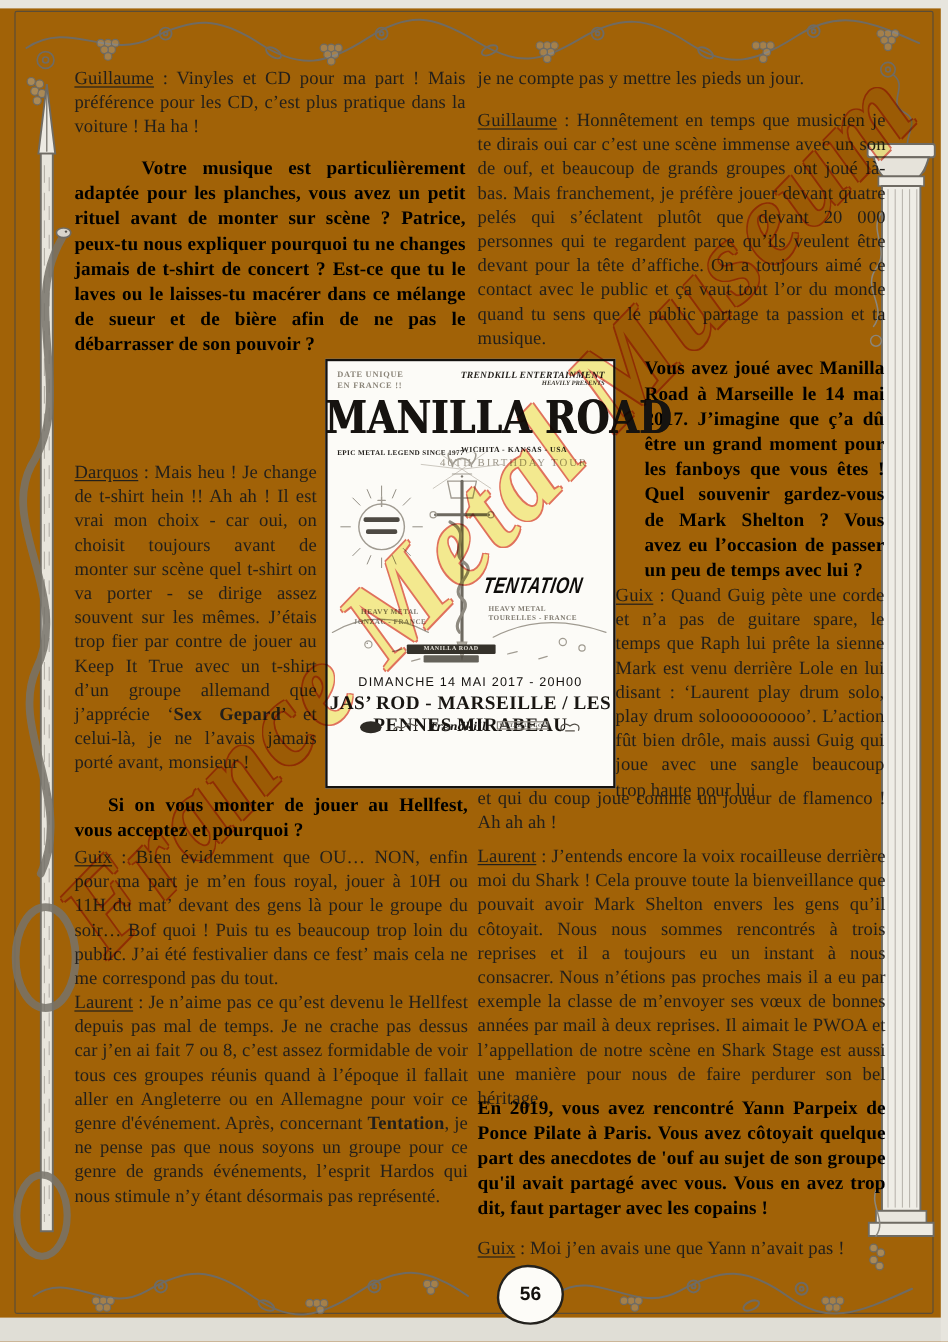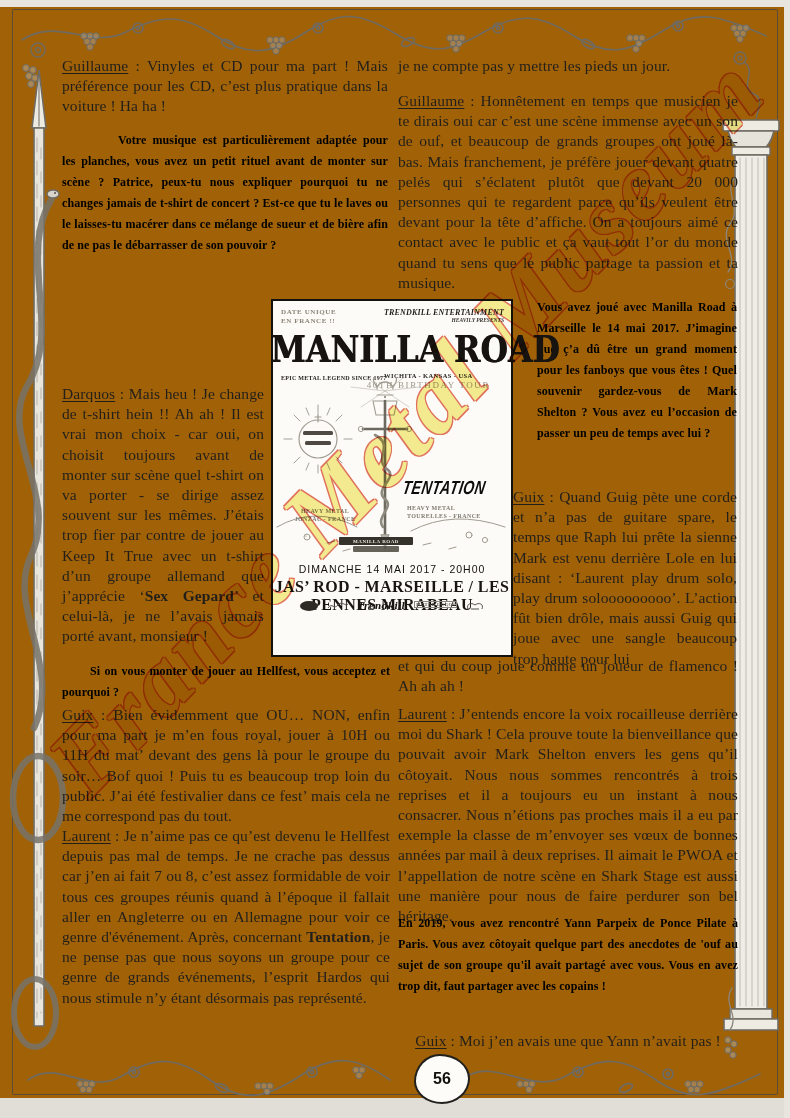--- a/index.html
+++ b/index.html
@@ -22,21 +22,21 @@
   }
   svg.deco { position:absolute; pointer-events:none; }
   .deco path, .deco line, .deco circle, .deco ellipse, .deco rect, .deco polygon { vector-effect:non-scaling-stroke; }
 
   
   .tb {
     position:absolute; text-align:justify;
     font-size:15.5px; line-height:20.2px; letter-spacing:.1px;
     z-index:3;
   }
-  .tb.bold { font-weight:700; color:#000; font-size:12px; line-height:21px; }
+  .tb.bold { font-weight:700; color:#000; font-size:16px; line-height:21px; }
   .seg-u { text-decoration:underline; text-underline-offset:2px; }
   .seg-b { font-weight:700; }
   .seg-n {}
 
   
   #poster {
     position:absolute; left:271px; top:299px; width:242px; height:358px;
     background:#fcfbf7; border:2px solid #14120f; z-index:4;
   }
   #poster .abs { position:absolute; }
@@ -279,21 +279,21 @@
   <div class="tb" style="left:62px;top:705px;width:328px;"><span class="seg-u">Guix</span><span class="seg-n"> : Bien évidemment que OU… NON, enfin pour ma part je m’en fous royal, jouer à 10H ou 11H du mat’ devant des gens là pour le groupe du soir… Bof quoi ! Puis tu es beaucoup trop loin du public. J’ai été festivalier dans ce fest’ mais cela ne me correspond pas du tout.</span></div>
   <div class="tb" style="left:62px;top:826px;width:328px;"><span class="seg-u">Laurent</span><span class="seg-n"> : Je n’aime pas ce qu’est devenu le Hellfest depuis pas mal de temps. Je ne crache pas dessus car j’en ai fait 7 ou 8, c’est assez formidable de voir tous ces groupes réunis quand à l’époque il fallait aller en Angleterre ou en Allemagne pour voir ce genre d'événement. Après, concernant </span><span class="seg-b">Tentation</span><span class="seg-n">, je ne pense pas que nous soyons un groupe pour ce genre de grands événements, l’esprit Hardos qui nous stimule n’y étant désormais pas représenté.</span></div>
 
   <div class="tb" style="left:398px;top:56px;width:340px;text-align:left;"><span class="seg-n">je ne compte pas y mettre les pieds un jour.</span></div>
   <div class="tb" style="left:398px;top:91px;width:340px;"><span class="seg-u">Guillaume</span><span class="seg-n"> : Honnêtement en temps que musicien je te dirais oui car c’est une scène immense avec un son de ouf, et beaucoup de grands groupes ont joué là-bas. Mais franchement, je préfère jouer devant quatre pelés qui s’éclatent plutôt que devant 20 000 personnes qui te regardent parce qu’ils veulent être devant pour la tête d’affiche. On a toujours aimé ce contact avec le public et ça vaut tout l’or du monde quand tu sens que le public partage ta passion et ta musique.</span></div>
   <div class="tb bold" style="left:513px;top:297px;width:224px;padding-left:24px;"><span class="seg-n">Vous avez joué avec Manilla Road à Marseille le 14 mai 2017. J’imagine que ç’a dû être un grand moment pour les fanboys que vous êtes ! Quel souvenir gardez-vous de Mark Shelton ? Vous avez eu l’occasion de passer un peu de temps avec lui ?</span></div>
   <div class="tb" style="left:513px;top:487px;width:224px;"><span class="seg-u">Guix</span><span class="seg-n"> : Quand Guig pète une corde et n’a pas de guitare spare, le temps que Raph lui prête la sienne Mark est venu derrière Lole en lui disant : ‘Laurent play drum solo, play drum solooooooooo’. L’action fût bien drôle, mais aussi Guig qui joue avec une sangle beaucoup trop haute pour lui</span></div>
   <div class="tb" style="left:398px;top:656px;width:340px;"><span class="seg-n">et qui du coup joue comme un joueur de flamenco ! Ah ah ah !</span></div>
   <div class="tb" style="left:398px;top:704px;width:340px;"><span class="seg-u">Laurent</span><span class="seg-n"> : J’entends encore la voix rocailleuse derrière moi du Shark ! Cela prouve toute la bienveillance que pouvait avoir Mark Shelton envers les gens qu’il côtoyait. Nous nous sommes rencontrés à trois reprises et il a toujours eu un instant à nous consacrer. Nous n’étions pas proches mais il a eu par exemple la classe de m’envoyer ses vœux de bonnes années par mail à deux reprises. Il aimait le PWOA et l’appellation de notre scène en Shark Stage est aussi une manière pour nous de faire perdurer son bel héritage.</span></div>
   <div class="tb bold" style="left:398px;top:913px;width:340px;"><span class="seg-n">En 2019, vous avez rencontré Yann Parpeix de Ponce Pilate à Paris. Vous avez côtoyait quelque part des anecdotes de 'ouf au sujet de son groupe qu'il avait partagé avec vous. Vous en avez trop dit, faut partager avec les copains !</span></div>
-  <div class="tb" style="left:398px;top:1031px;width:340px;text-align:center;"><span class="seg-u">Guix</span><span class="seg-n"> : Moi j’en avais une que Yann n’avait pas !</span></div>
+  <div class="tb" style="left:398px;top:1031px;width:340px;text-align:left;"><span class="seg-u">Guix</span><span class="seg-n"> : Moi j’en avais une que Yann n’avait pas !</span></div>
 
   <div id="poster">
     <div class="abs p-gray" id="p-dateunique">
       <div>DATE UNIQUE</div>
       <div>EN FRANCE !!</div>
     </div>
     <div class="abs" id="p-presenter">
       <div class="l1">TRENDKILL ENTERTAINMENT</div>
       <div class="l2">HEAVILY PRESENTS</div>
     </div>

